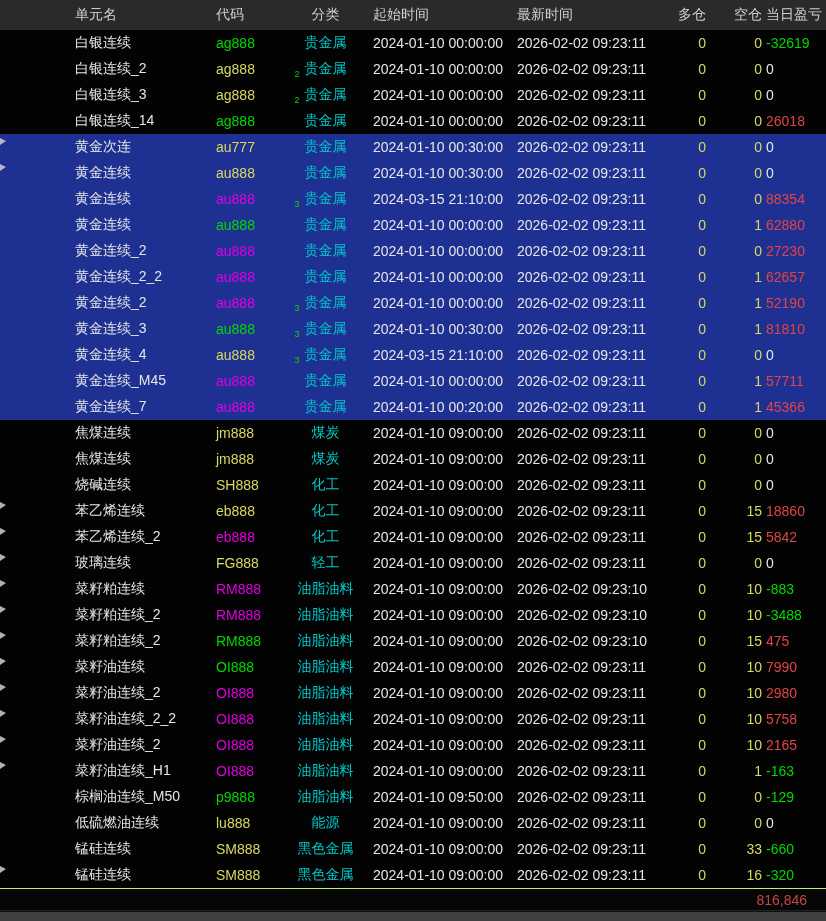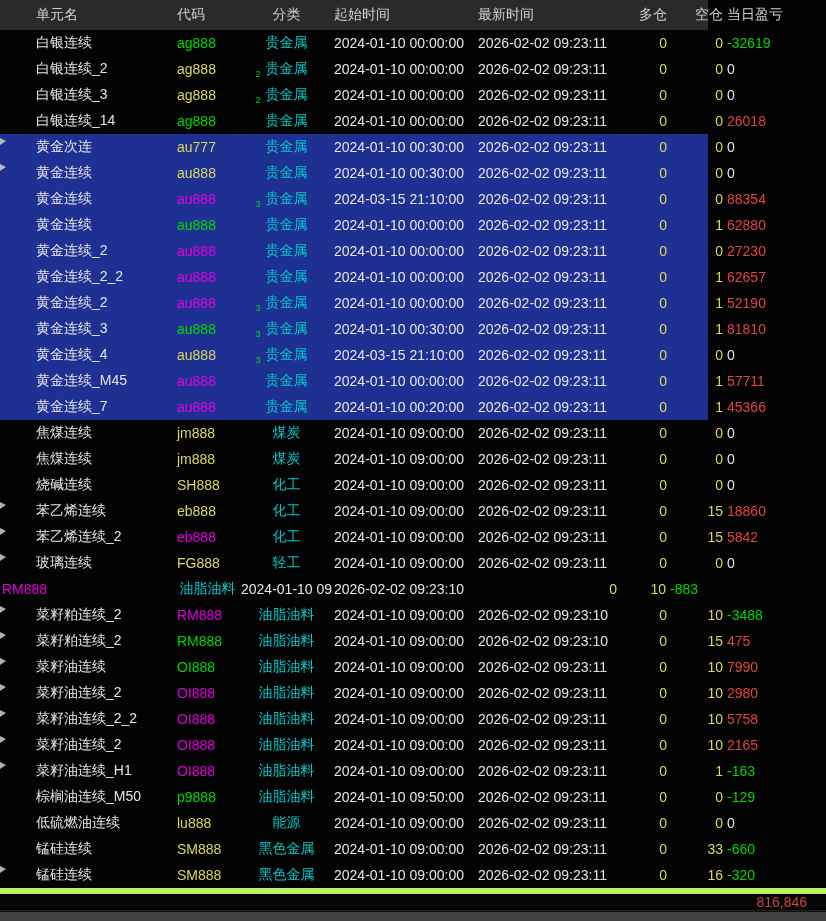--- a/index.html
+++ b/index.html
@@ -11,21 +11,21 @@
     --red:#e04545; --total-red:#c94444;
   }
   .app{
     width:826px;height:921px;background:var(--bg);overflow:hidden;
     font-family:"Liberation Sans", sans-serif;font-size:14px;
     display:flex;flex-direction:column;position:relative;
   }
   .grid-row{
     display:grid;
     grid-template-columns:175px 65px 93px 144px 143px 50px 57px 99px;
-    align-items:center;width:708px;
+    align-items:center;width:826px;padding-left:39px;
   }
   .thead{height:30px;background:var(--header-bg);color:var(--header-fg);flex:0 0 auto;}
   .tbody{flex:0 0 auto;}
   .row{height:26px;color:var(--white);cursor:default;position:relative;}
   .row.selected{background:var(--sel-bg);}
   .cell{white-space:nowrap;overflow:hidden;}
   .c-name{padding-left:36px;}
   .c-code{padding-left:2px;}
   .c-cat{text-align:center;color:var(--cyan);}
   .c-start,.c-latest{padding-left:1px;}
@@ -47,21 +47,21 @@
     position:absolute;left:-10px;bottom:-1px;
     font-size:9px;color:var(--green);line-height:1;
   }
   .marker{
     position:absolute;left:0;top:4px;width:0;height:0;
     border-left:6px solid #cfcfcf;border-top:3px solid transparent;
     border-bottom:4px solid transparent;opacity:.85;
   }
   .summary{
     height:23px;flex:0 0 auto;background:#060606;
-    border-top:6px solid #bef264;border-bottom:1px solid #222;
+    border-top:1px solid #bef264;border-bottom:1px solid #222;
     display:flex;align-items:center;justify-content:flex-end;
   }
   .summary .total{color:var(--total-red);padding-right:19px;}
   .bottom-strip{flex:1 1 auto;background:#414141;border-top:1px solid #111;}
 </style>
 </head>
 <body>
 
 <div class="app">
 
@@ -449,20 +449,24 @@
           <span>轻工</span>
         </span>
       </div>
       <div class="cell c-start">2024-01-10 09:00:00</div>
       <div class="cell c-latest">2026-02-02 09:23:11</div>
       <div class="cell c-long">0</div>
       <div class="cell c-short">0</div>
       <div class="cell c-pnl pnl-zero">0</div>
     </div>
       <div class="grid-row row">
+      <div class="cell c-name">
+        <span class="marker" style="visibility: visible;"></span>
+        <span>菜籽粕连续</span>
+      </div>
       <div class="cell c-code"><span class="code-magenta">RM888</span></div>
       <div class="cell c-cat">
         <span class="cat-wrap">
           
           <span>油脂油料</span>
         </span>
       </div>
       <div class="cell c-start">2024-01-10 09:00:00</div>
       <div class="cell c-latest">2026-02-02 09:23:10</div>
       <div class="cell c-long">0</div>

